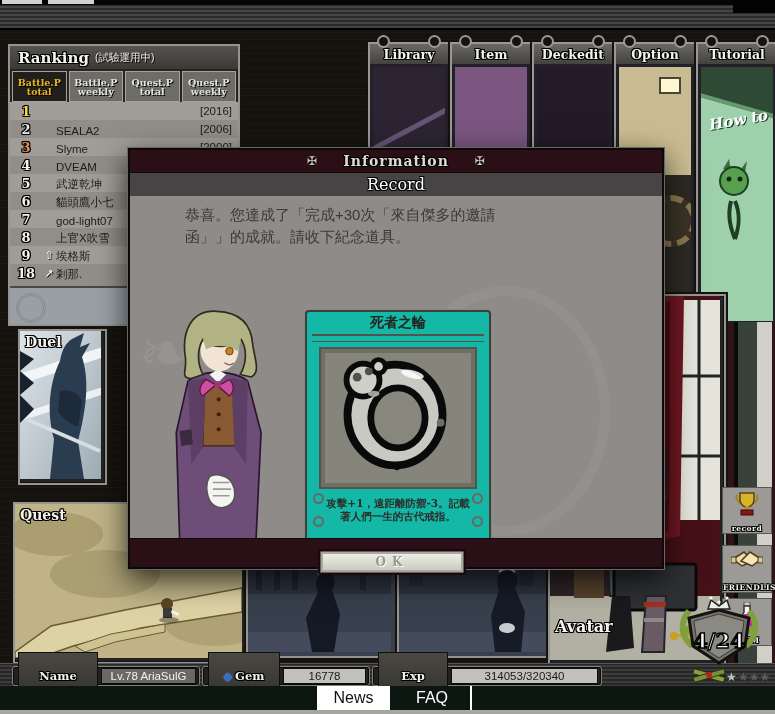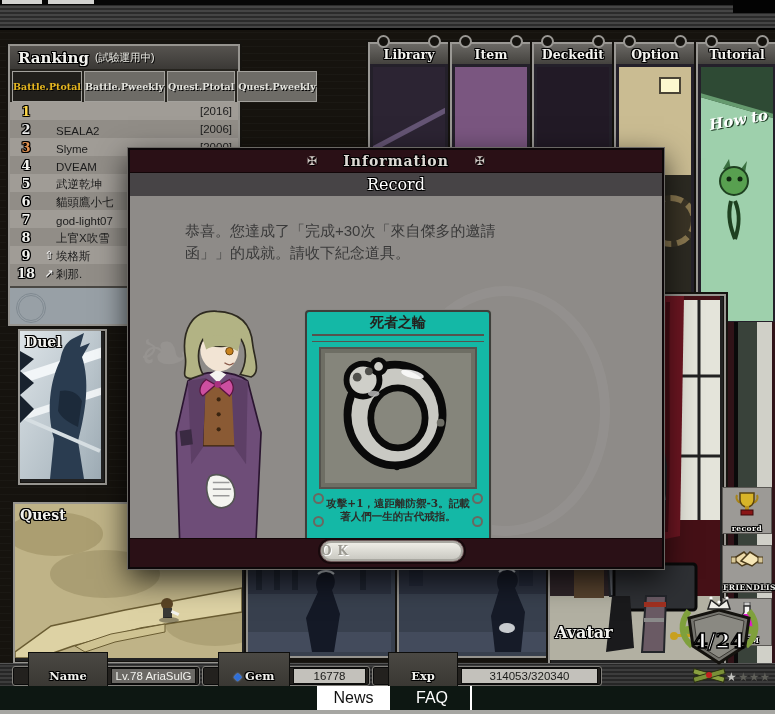--- a/index.html
+++ b/index.html
@@ -26,21 +26,21 @@
   
   .frame{border:2px solid #96948f;box-shadow:0 0 0 2px #15130f, inset 0 0 0 1px #15130f;background:#222;}
   .panel-title{position:absolute;left:5px;top:3px;font-size:14px;z-index:3;}
   
   #ranking{left:8px;top:44px;width:228px;height:278px;background:#8e8b86;}
   #rk-title{display:flex;align-items:center;gap:6px;height:23px;padding-left:8px;
     background:linear-gradient(#56534f,#3b3936);}
   #rk-title .t1{font-size:15px;}
   #rk-title .t2{font-size:10.5px;color:#e8e8e2;text-shadow:1px 1px #000;}
   #rk-tabs{display:flex;gap:2px;height:31px;padding:2px 2px 0 2px;background:#26241f;}
-  .rk-tab{flex:1;display:flex;flex-direction:row;align-items:center;justify-content:center;
+  .rk-tab{flex:1;display:flex;flex-direction:column;align-items:center;justify-content:center;
     background:#6e6c67;border:1px solid #a3a19c;line-height:9px;cursor:pointer;}
   .rk-tab span{font-family:"DejaVu Serif",serif;font-weight:bold;font-size:9.5px;color:#e4e4de;
     text-shadow:1px 1px #000;}
   .rk-tab.active{background:#211f1b;}
   .rk-tab.active span{color:#e8b820;}
   #rk-rows{height:184px;background:#928e88;}
   .rk-row{display:flex;align-items:center;height:18px;}
   .rk-row:nth-child(odd){background:#a09c96;}
   .rk-row:nth-child(even){background:#918d87;}
   .rk-rank{width:32px;text-align:center;font-size:13px;flex:none;}
@@ -97,21 +97,21 @@
   
   #sceneA{left:246px;top:556px;width:147px;height:98px;}
   #sceneB{left:397px;top:556px;width:151px;height:98px;}
   .scene-bg{position:absolute;inset:0;background:#38404e;}
   
   #backdrop{left:700px;top:322px;width:75px;height:341px;background:#301318;}
   #backdrop .greens{position:absolute;left:38px;top:0;width:19px;height:100%;background:#39423a;}
   #backdrop .light{position:absolute;left:57px;top:0;width:15px;height:100%;background:#d0d0c8;}
   #backdrop .bline{position:absolute;left:34px;top:0;width:4px;height:100%;background:#0a0a0a;}
   #avatar{left:548px;top:294px;width:174px;height:368px;}
-  #avatar .panel-title{top:auto;bottom:22px;font-size:16px;}
+  #avatar .panel-title{top:auto;bottom:28px;font-size:16px;}
   
   .side-box{left:722px;width:48px;background:#9c9a96;border:1px solid #5a5854;cursor:pointer;}
   .side-box .lbl{position:absolute;left:0;right:0;bottom:0;text-align:center;font-size:7.5px;letter-spacing:.5px;}
   .side-box svg{display:block;margin:3px auto 0;}
   
   #crest{left:676px;top:596px;width:86px;height:72px;z-index:65;}
   
   #modal{left:128px;top:148px;width:532px;height:417px;z-index:50;
     border:2px solid #0c0709;box-shadow:0 0 0 1px #6a6864,0 10px 28px rgba(0,0,0,.75);background:#8e8b88;}
   #m-head{position:absolute;left:0;top:0;right:0;height:22px;background:#2a1016;
@@ -119,48 +119,48 @@
   #m-head .ttl{font-size:14px;letter-spacing:1px;color:#ddd9d4;}
   #m-head .cross{color:#cfc9c4;font-size:12px;text-shadow:1px 1px #000;}
   #m-record{position:absolute;left:0;top:23px;right:0;height:23px;background:#474446;
     display:flex;align-items:center;justify-content:center;}
   #m-record span{font-family:"DejaVu Serif",serif;font-size:16px;color:#fff;
     text-shadow:1px 1px #000,-1px -1px #000,1px -1px #000,-1px 1px #000;}
   #m-body{position:absolute;left:0;top:46px;right:0;bottom:28px;background:#8e8b88;overflow:hidden;}
   #m-orn-circle{position:absolute;left:270px;top:90px;width:190px;height:230px;border-radius:50%;
     border:10px solid rgba(255,255,255,.05);}
   #m-orn-fleur{position:absolute;left:8px;top:120px;font-size:64px;color:rgba(255,255,255,.07);}
-  #m-msg{position:absolute;left:55px;top:24px;width:460px;font-size:15px;color:#3a3a3a;line-height:22px;}
+  #m-msg{position:absolute;left:55px;top:8px;width:460px;font-size:15px;color:#3a3a3a;line-height:22px;}
   #m-char{position:absolute;left:12px;top:102px;width:150px;height:241px;}
   
   #card{position:absolute;left:175px;top:114px;width:182px;height:243px;background:#14b8a6;
     border:2px solid #3e3e3a;box-shadow:0 0 0 1px #8a8884;border-radius:4px;}
   #card-name{height:22px;display:flex;align-items:center;justify-content:center;
     font-family:"DejaVu Serif",serif;font-weight:bold;font-size:14px;color:#23231f;}
   #card-rule{height:5px;border-top:2px solid #55534e;border-bottom:1px solid #55534e;margin:0 5px;}
   #card-img{position:relative;margin:5px 12px 0;height:138px;background:#85857b;
     border:2px solid #55534e;box-shadow:inset 0 0 0 4px #6e6e64;}
   #card-desc{position:relative;margin:6px 10px 0;padding:2px 8px;
     font-family:"DejaVu Serif",serif;font-weight:bold;font-size:10.5px;line-height:13px;
     color:#2c2c28;text-align:center;}
   .orn-dot{position:absolute;width:7px;height:7px;border:2px solid #6a6860;border-radius:50%;}
   .orn-dot.tl{left:-4px;top:-2px;} .orn-dot.tr{right:-4px;top:-2px;}
   .orn-dot.bl2{left:-4px;bottom:-2px;} .orn-dot.br{right:-4px;bottom:-2px;}
   #m-foot{position:absolute;left:0;bottom:0;right:0;height:28px;background:#2a1016;border-top:1px solid #120608;}
-  #ok-btn{position:absolute;left:190px;top:1px;width:142px;height:20px;border-radius:11px;cursor:pointer;
+  #ok-btn{position:absolute;left:190px;top:12px;width:142px;height:20px;border-radius:1px;cursor:pointer;
     background:linear-gradient(#f2f1ea,#c6c5be);border:1px solid #6e5a5a;box-shadow:0 0 0 2px #17090c, inset 0 0 0 2px #a8a7a0;
-    display:flex;align-items:center;}
+    display:flex;align-items:center;justify-content:center;}
   #ok-btn span{font-family:"DejaVu Serif",serif;font-weight:bold;font-size:12px;letter-spacing:6px;
     color:#9a9890;text-shadow:1px 1px #fff;}
   
   #statusbar{left:0;top:663px;width:775px;height:23px;z-index:60;
     background:repeating-linear-gradient(0deg,#3c3c3c 0 2px,#262626 2px 4px);border-top:1px solid #555;}
   .plaque{position:absolute;top:2px;height:18px;background:#23211e;border:1px solid #83817c;
     border-radius:3px;box-shadow:inset 0 0 0 1px #0a0a0a;display:flex;align-items:center;}
-  .plaque .plabel{height:14px;margin-left:15px;display:flex;align-items:center;justify-content:center;
+  .plaque .plabel{height:14px;margin-left:5px;display:flex;align-items:center;justify-content:center;
     gap:3px;background:linear-gradient(#4a4843,#33312d);border:1px solid #0e0e0c;padding:16px 6px;}
   .plaque .plabel span.bl{font-size:11.5px;}
   .plaque .pvalue{height:14px;margin:0 3px;flex:1;display:flex;align-items:center;justify-content:center;
     border:1px solid #0e0e0c;font-size:11.5px;}
   .pvalue.dark{background:#6b6965;color:#f2f2ee;}
   .pvalue.lite{background:#c3c1bb;color:#1a1a18;}
   #pl-name{left:12px;width:186px;} #pl-name .plabel{width:66px;}
   #pl-gem{left:202px;width:166px;} #pl-gem .plabel{width:58px;}
   #pl-exp{left:372px;width:228px;} #pl-exp .plabel{width:56px;}
   .gem-ico{color:#2f6fd8;font-size:11px;text-shadow:0 0 2px #9cc0ff;}

